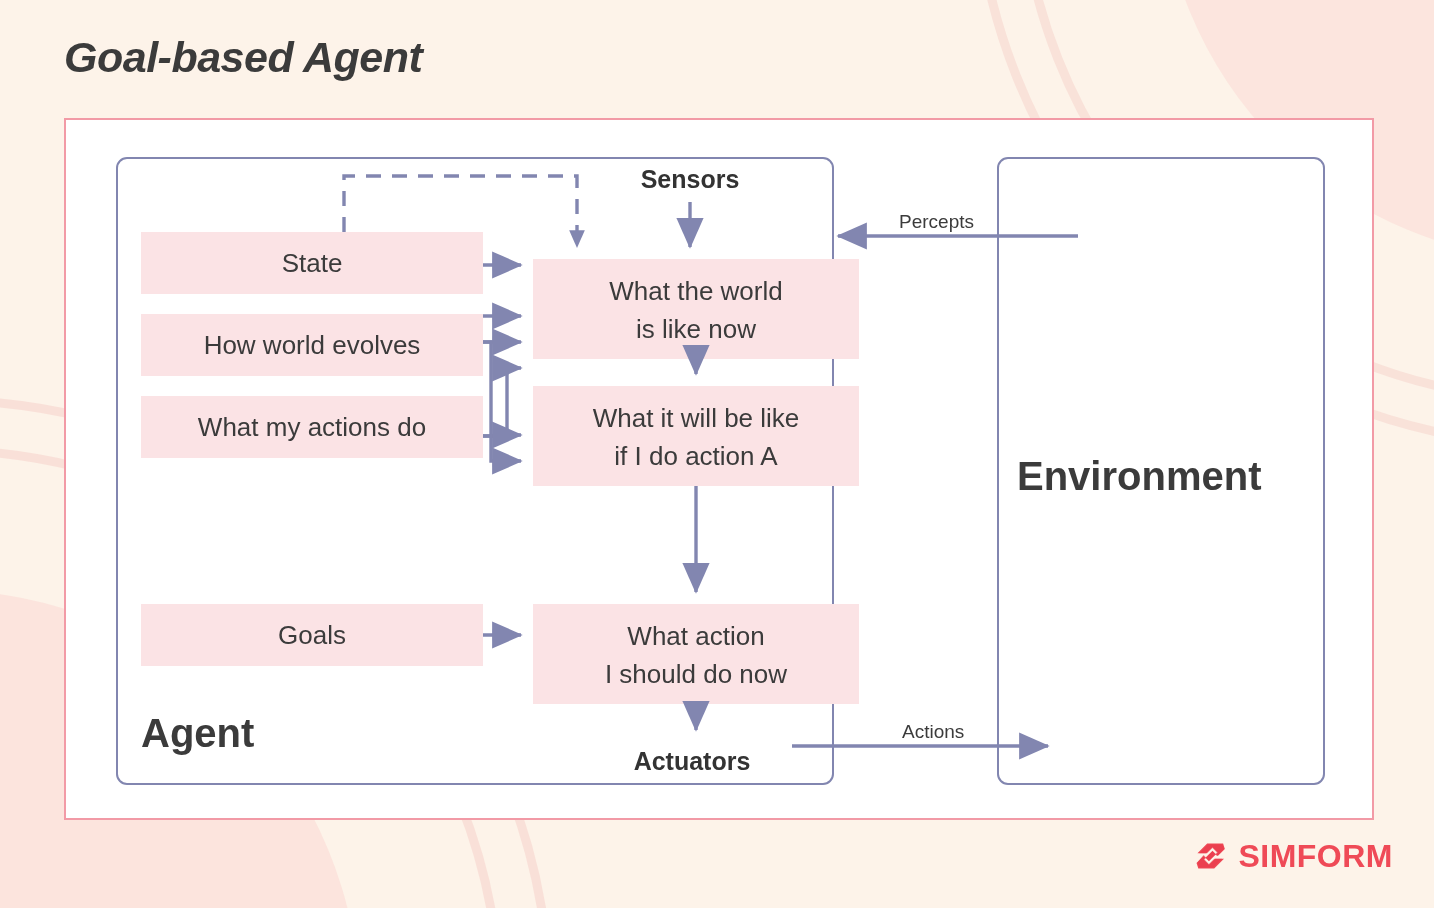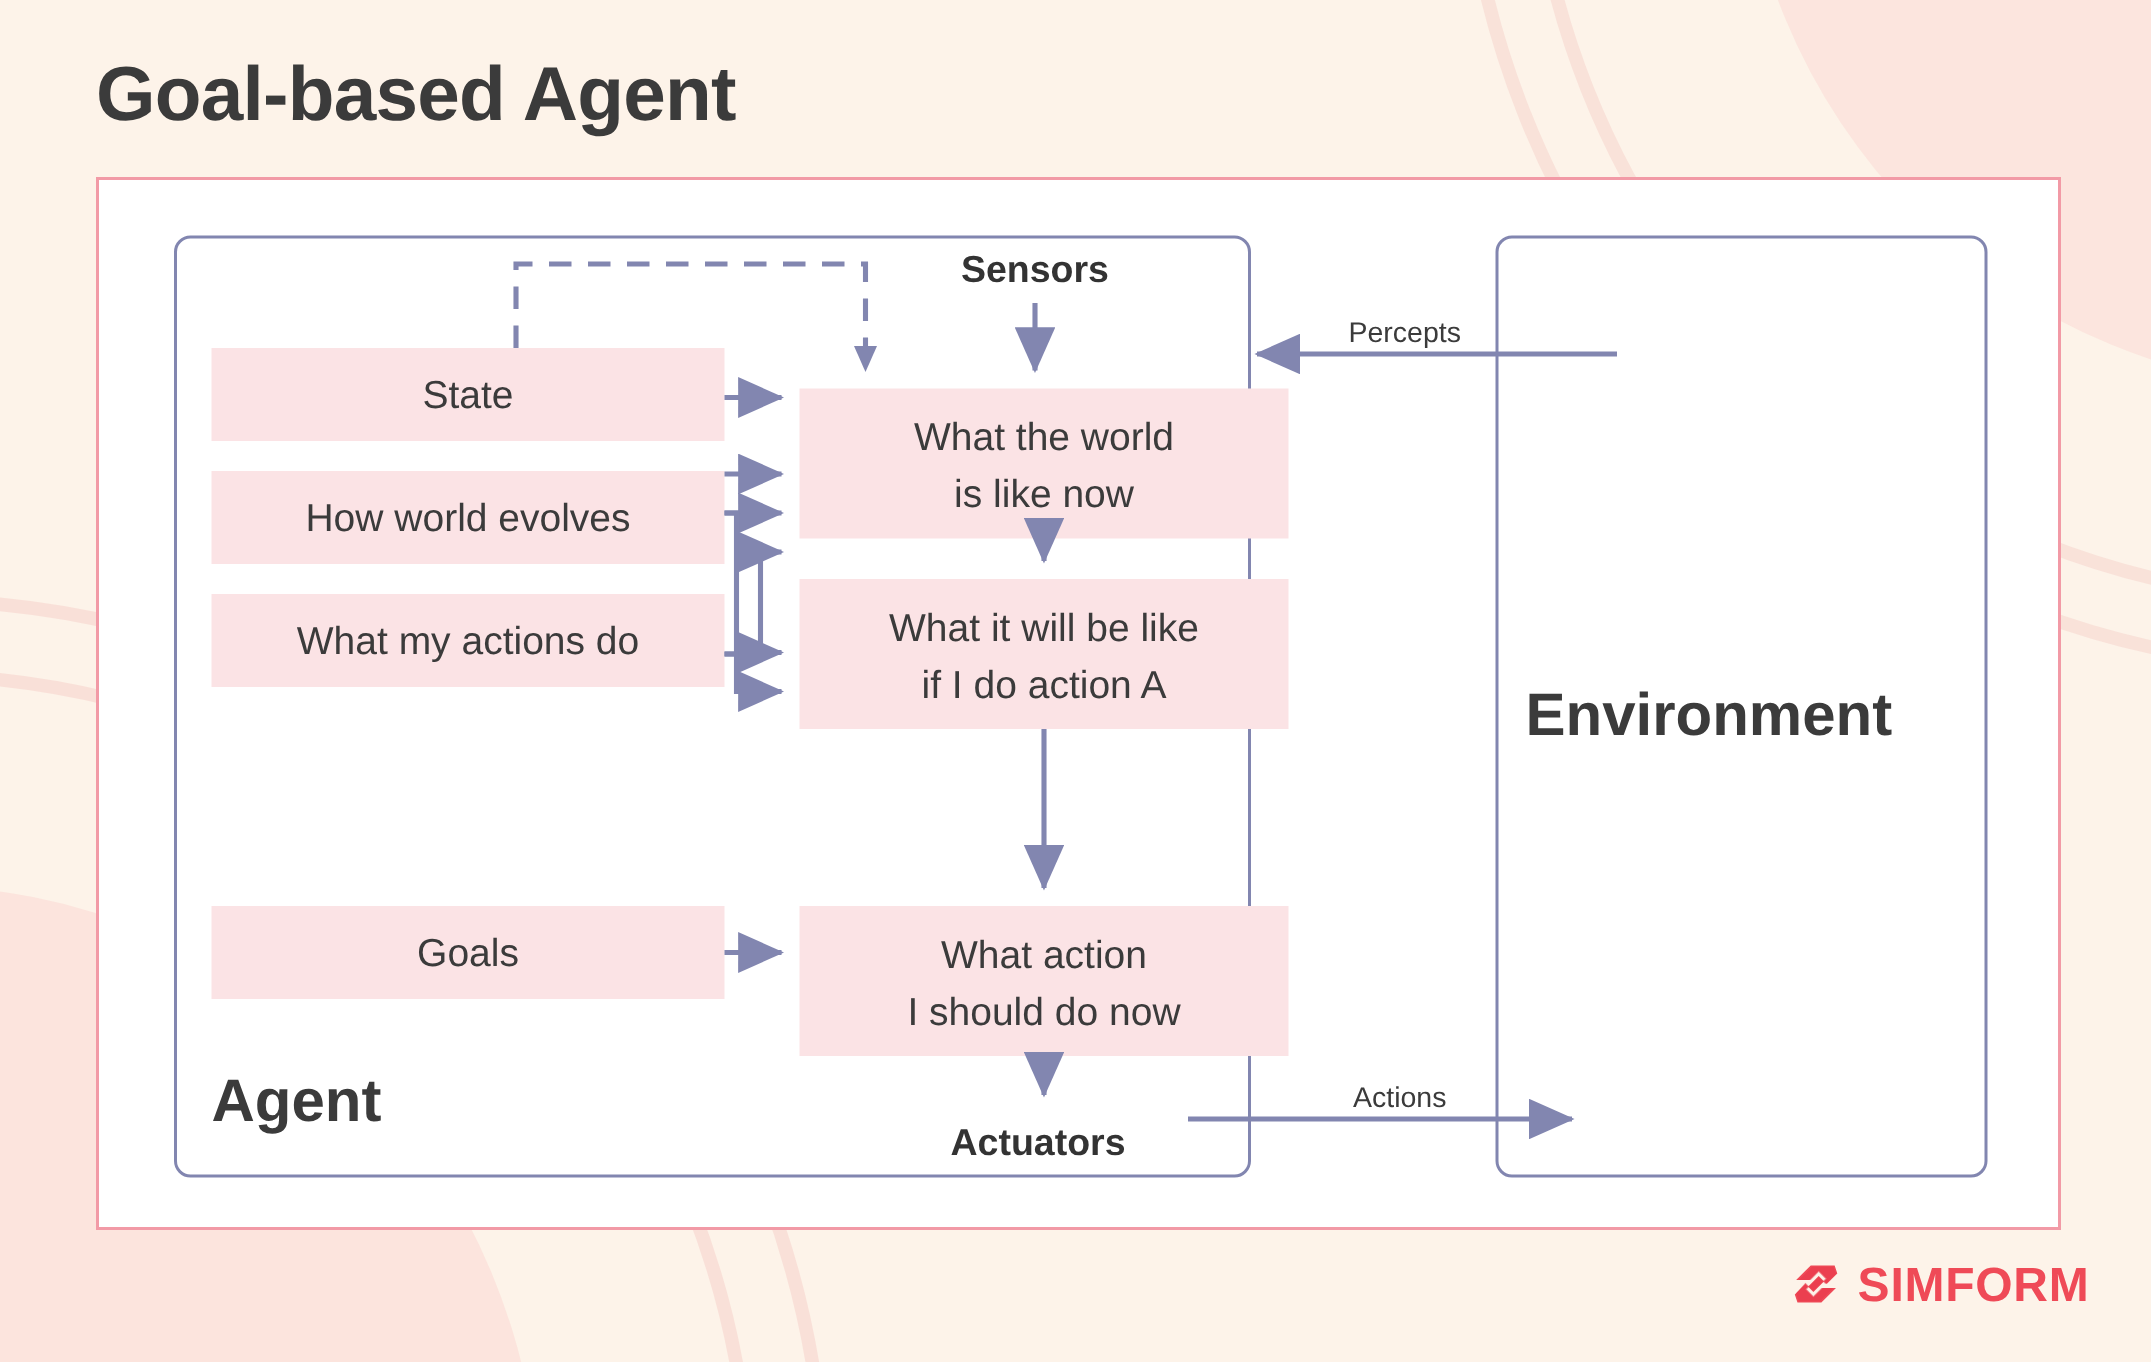--- a/index.html
+++ b/index.html
@@ -18,26 +18,27 @@
     position: absolute;
     left: 0; top: 0;
     width: 1434px; height: 908px;
     z-index: 0;
     pointer-events: none;
   }
   #page-title {
     position: absolute;
     left: 64px;
     top: 33px;
-    font-size: 51px;
+    font-size: 43px;
     font-weight: bold;
     color: #3b3b3b;
     letter-spacing: -0.5px;
     z-index: 3;
     white-space: nowrap;
+    font-style: italic;
   }
   #diagram-frame {
     position: absolute;
     left: 64px;
     top: 118px;
     width: 1310px;
     height: 702px;
     background: #ffffff;
     border: 2px solid #f29aa6;
     box-sizing: border-box;

